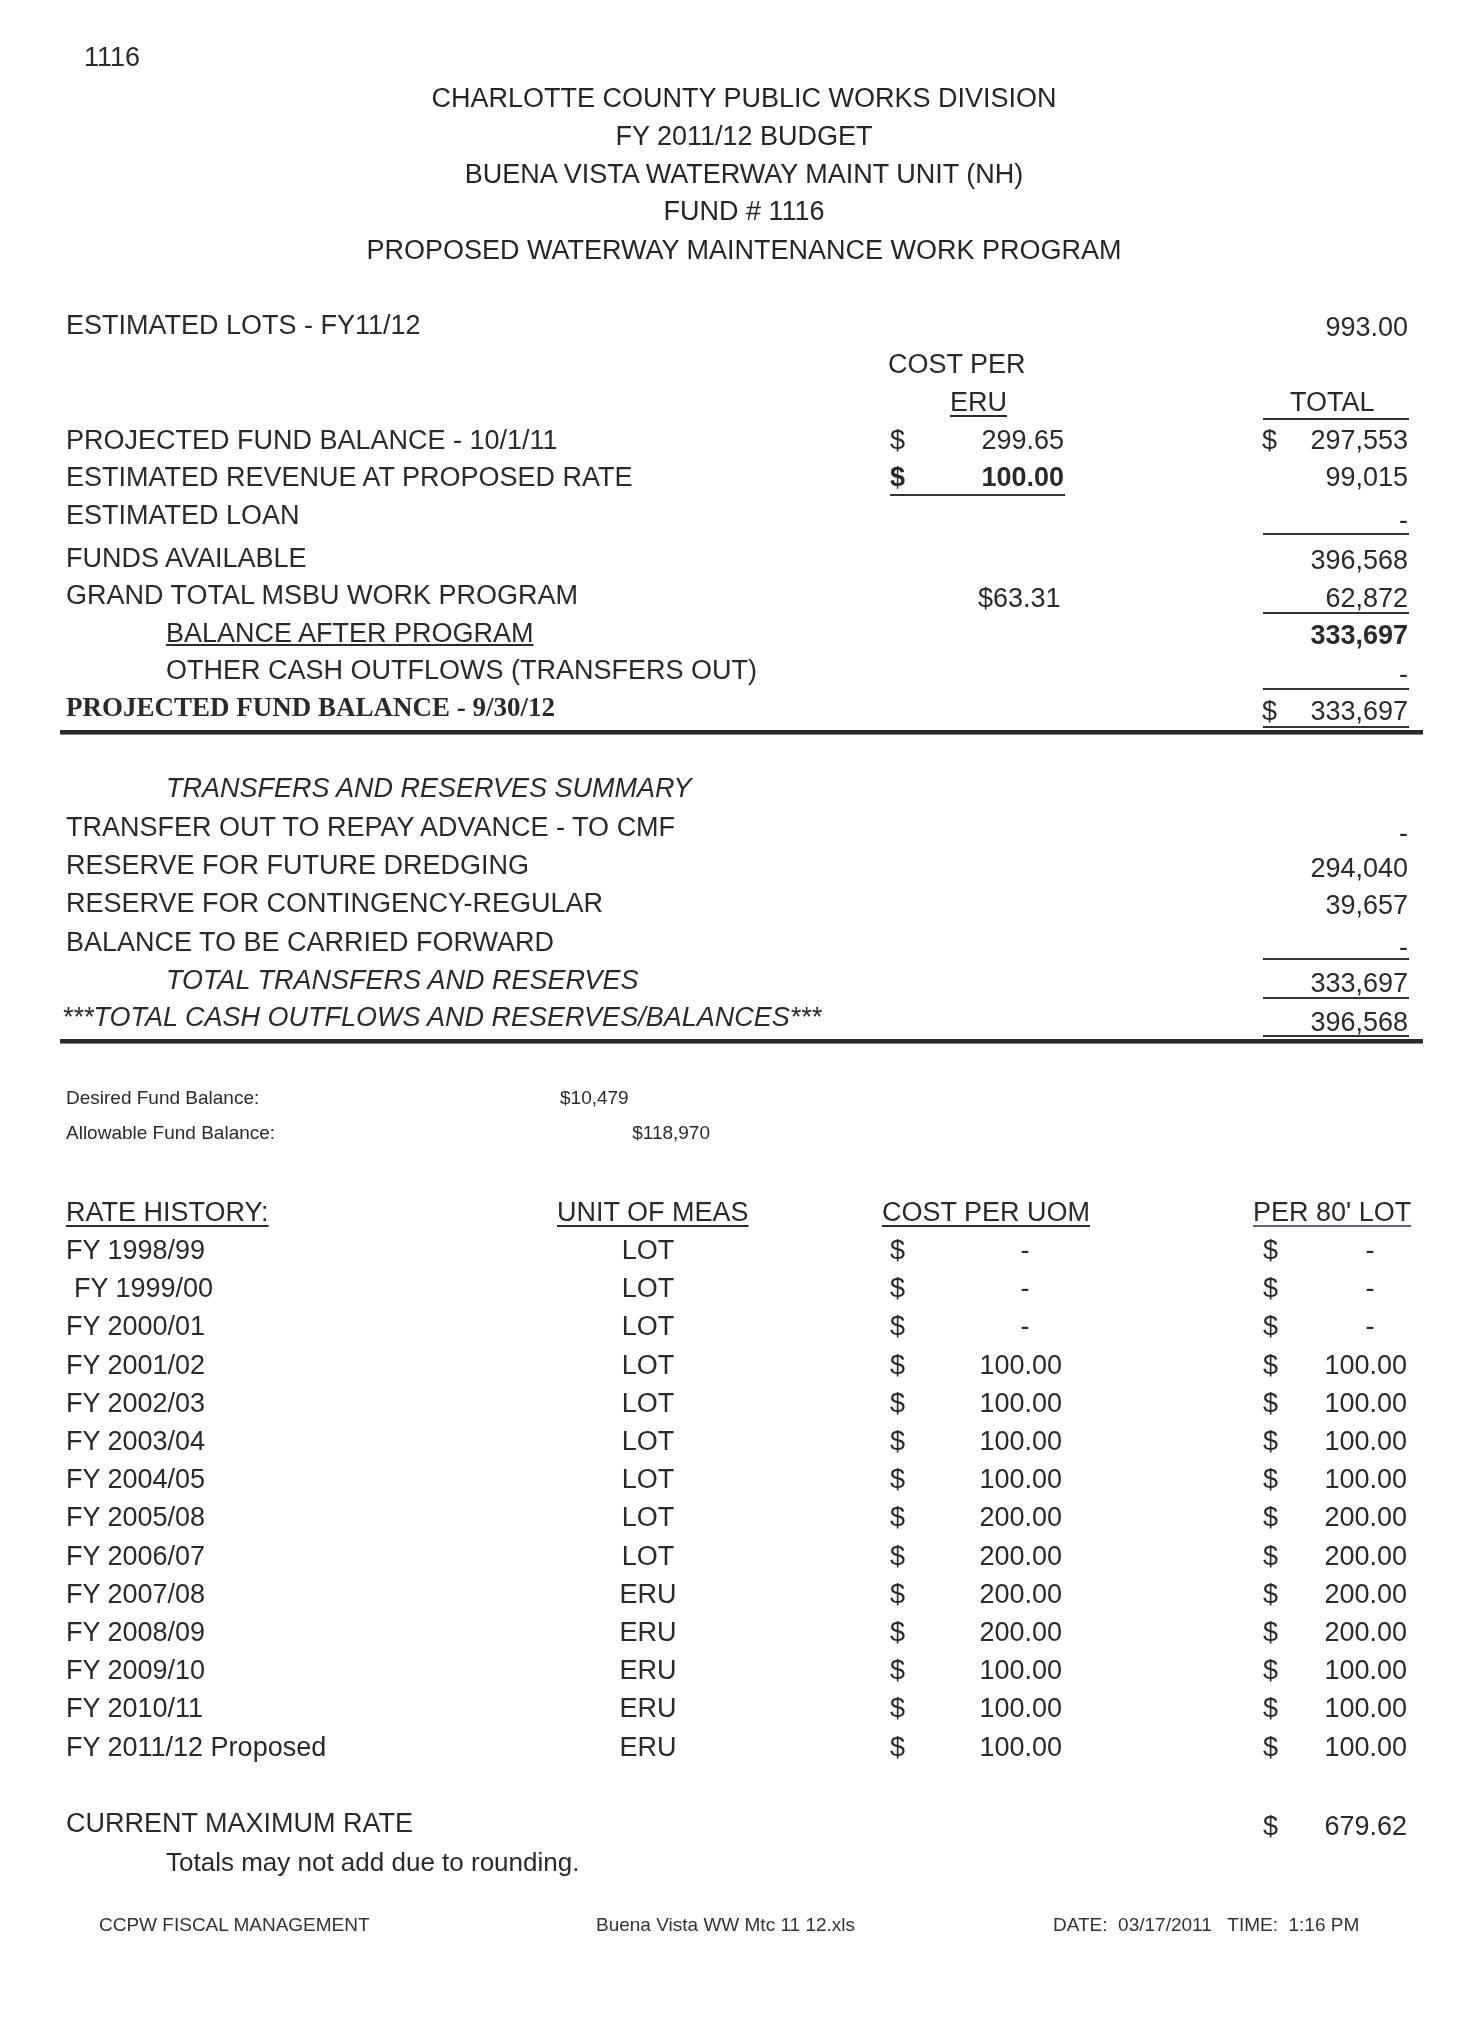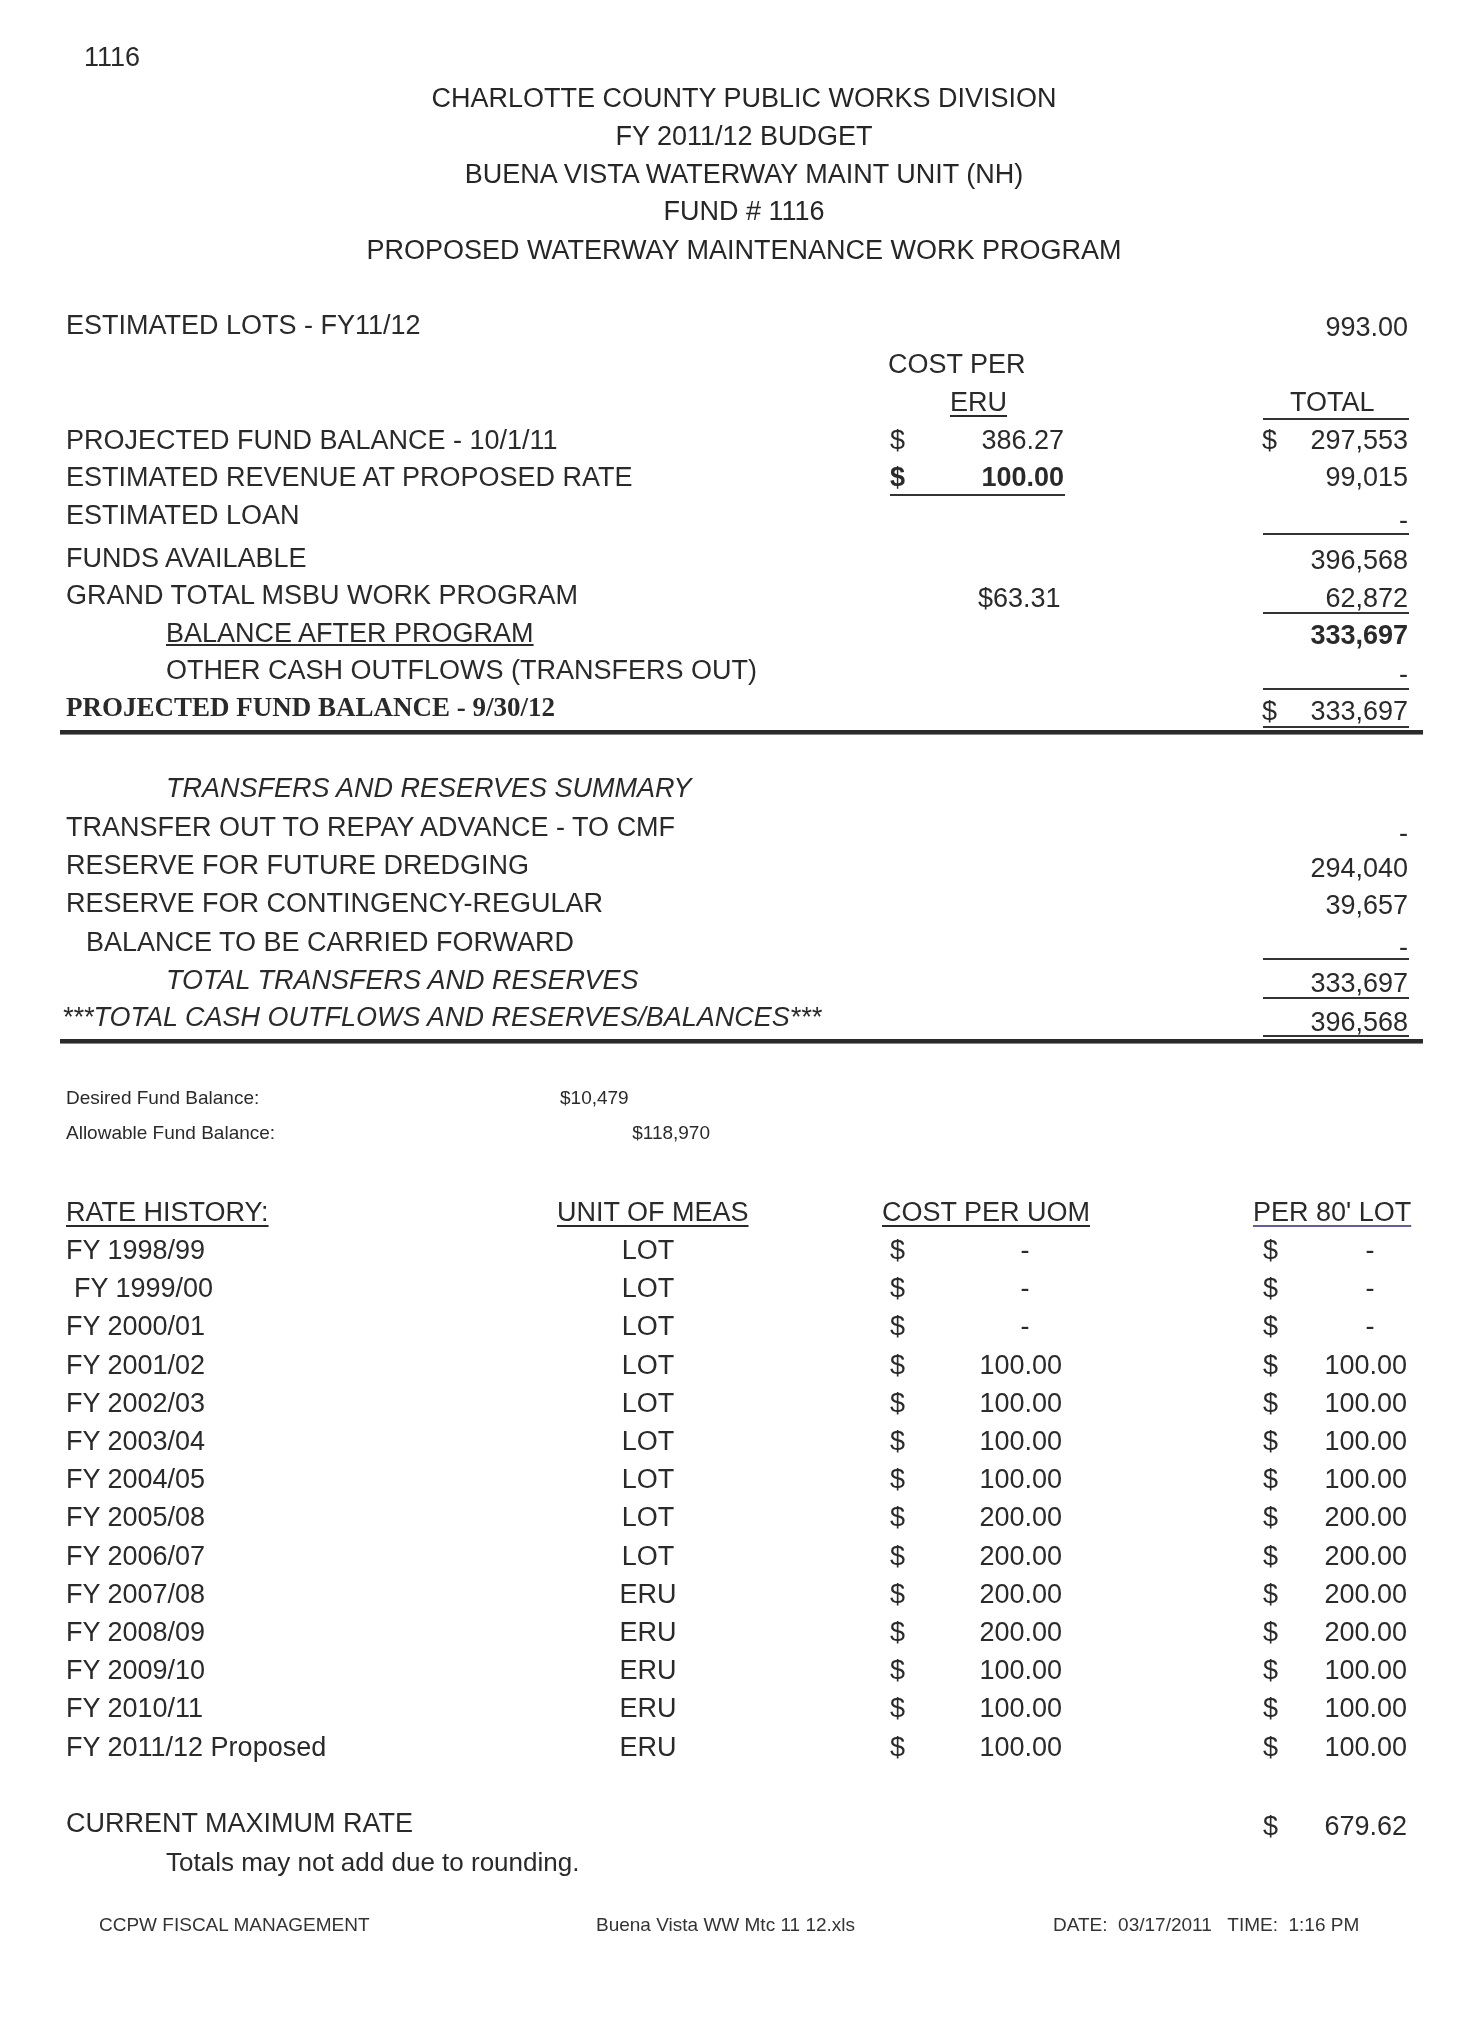--- a/index.html
+++ b/index.html
@@ -47,21 +47,21 @@
   <div class="abs t lbl" style="top:307px;">ESTIMATED LOTS - FY11/12</div>
   <div class="abs t r-total" style="top:309px;">993.00</div>
 
   <div class="abs t" style="left:888px; top:346px;">COST PER</div>
   <div class="abs t hdr-u" style="left:950px; top:384px;">ERU</div>
   <div class="abs t" style="left:1290px; top:384px;">TOTAL</div>
   <div class="uline" style="left:1263px; top:418px; width:146px;"></div>
 
   <div class="abs t lbl" style="top:422px;">PROJECTED FUND BALANCE - 10/1/11</div>
   <div class="abs t eru-dollar" style="top:422px;">$</div>
-  <div class="abs t eru-val" style="top:422px;">386.27</div>
+  <div class="abs t eru-val" style="top:422px;">299.65</div>
   <div class="abs t dollar-total" style="top:422px;">$</div>
   <div class="abs t r-total" style="top:422px;">297,553</div>
 
   <div class="abs t lbl" style="top:459px;">ESTIMATED REVENUE AT PROPOSED RATE</div>
   <div class="abs t eru-dollar bold" style="top:459px;">$</div>
   <div class="abs t eru-val bold" style="top:459px;">100.00</div>
   <div class="uline" style="left:890px; top:494px; width:175px;"></div>
   <div class="abs t r-total" style="top:459px;">99,015</div>
 
   <div class="abs t lbl" style="top:497px;">ESTIMATED LOAN</div>
@@ -96,21 +96,21 @@
 
   <div class="abs t lbl" style="top:809px;">TRANSFER OUT TO REPAY ADVANCE - TO CMF</div>
   <div class="abs t r-total" style="top:815px;">-</div>
 
   <div class="abs t lbl" style="top:847px;">RESERVE FOR FUTURE DREDGING</div>
   <div class="abs t r-total" style="top:850px;">294,040</div>
 
   <div class="abs t lbl" style="top:885px;">RESERVE FOR CONTINGENCY-REGULAR</div>
   <div class="abs t r-total" style="top:887px;">39,657</div>
 
-  <div class="abs t lbl" style="top:924px;margin-left:20px;">BALANCE TO BE CARRIED FORWARD</div>
+  <div class="abs t lbl" style="top:924px;">BALANCE TO BE CARRIED FORWARD</div>
   <div class="abs t r-total" style="top:929px;">-</div>
   <div class="uline" style="left:1263px; top:958px; width:146px;"></div>
 
   <div class="abs t ind it" style="top:962px;">TOTAL TRANSFERS AND RESERVES</div>
   <div class="abs t r-total" style="top:965px;">333,697</div>
   <div class="uline" style="left:1263px; top:997px; width:146px;"></div>
 
   <div class="abs t lbl it" style="top:999px; left:62px;">***TOTAL CASH OUTFLOWS AND RESERVES/BALANCES***</div>
   <div class="abs t r-total" style="top:1004px;">396,568</div>
   <div class="uline" style="left:1263px; top:1035px; width:146px;"></div>

